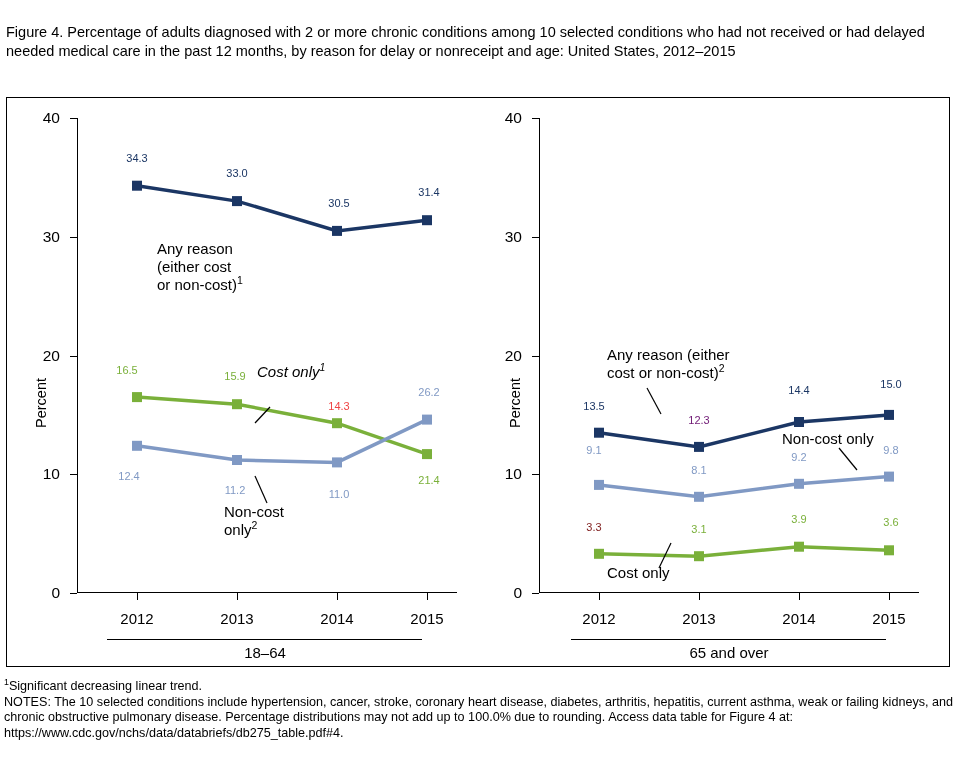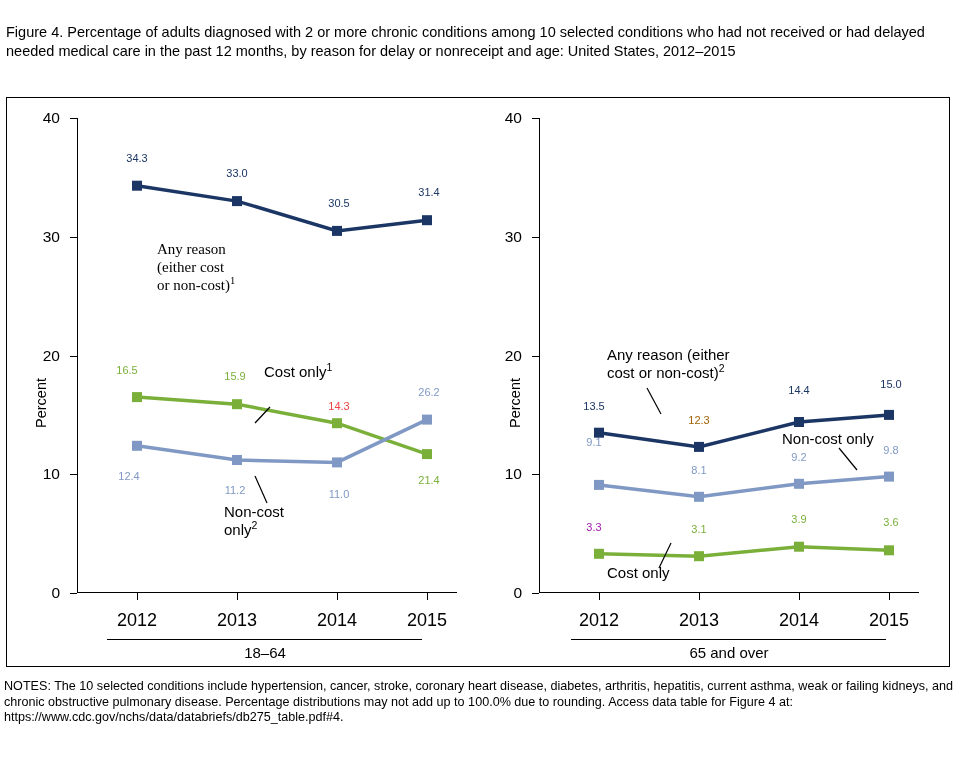--- a/index.html
+++ b/index.html
@@ -90,21 +90,21 @@
     position: absolute;
     bottom: -7px;
     width: 1px;
     height: 7px;
     background: #000;
   }
   .tick-x-label {
     position: absolute;
     top: calc(100% + 10px);
     transform: translateX(-50%);
-    font-size: 18px;
+    font-size: 15px;
     white-space: nowrap;
   }
   .y-axis-title {
     position: absolute;
     font-size: 14.5px;
     transform: rotate(-90deg);
     transform-origin: left top;
     white-space: nowrap;
   }
   #ylab-left { left: 26px; top: 330px; }
@@ -230,27 +230,27 @@
         <div class="pt-label" style="left:50px; top:252px; color:#7ab03a">16.5</div>
         <div class="pt-label" style="left:158px; top:258px; color:#7ab03a">15.9</div>
         <div class="pt-label" style="left:262px; top:288px; color:#ef4444">14.3</div>
         <div class="pt-label" style="left:352px; top:362px; color:#7ab03a">21.4</div>
 
         <div class="pt-label" style="left:52px; top:358px; color:#8099c4">12.4</div>
         <div class="pt-label" style="left:158px; top:372px; color:#8099c4">11.2</div>
         <div class="pt-label" style="left:262px; top:376px; color:#8099c4">11.0</div>
         <div class="pt-label" style="left:352px; top:274px; color:#8099c4">26.2</div>
 
-        <div class="series-label" style="left:80px; top:122px;font-family:Liberation Serif, serif;">
+        <div class="series-label" style="left:80px; top:122px;">
           <span>Any reason</span><br>
           <span>(either cost</span><br>
           <span>or non-cost)</span><sup>1</sup>
         </div>
 
-        <div class="series-label" style="left:187px; top:245px;">
+        <div class="series-label" style="left:180px; top:245px;font-style:italic;">
           <span>Cost only</span><sup>1</sup>
         </div>
 
         <div class="series-label" style="left:147px; top:385px;">
           <span>Non-cost</span><br>
           <span>only</span><sup>2</sup>
         </div>
       </div>
 
       <div class="group-rule" style="left:100px; top:541px; width:315px;"></div>
@@ -312,30 +312,30 @@
           <rect x="155" y="433.2" width="10" height="10" fill="#7ab03a"></rect>
           <rect x="255" y="423.7" width="10" height="10" fill="#7ab03a"></rect>
           <rect x="345" y="427.3" width="10" height="10" fill="#7ab03a"></rect>
 
           <line x1="108" y1="270" x2="122" y2="296" stroke="#000" stroke-width="1.2"></line>
           <line x1="300" y1="330" x2="318" y2="352" stroke="#000" stroke-width="1.2"></line>
           <line x1="120" y1="450" x2="132" y2="425" stroke="#000" stroke-width="1.2"></line>
         </svg>
 
         <div class="pt-label" style="left:55px; top:288px; color:#1b3664">13.5</div>
-        <div class="pt-label" style="left:160px; top:302px; color:#a16207">12.3</div>
+        <div class="pt-label" style="left:160px; top:302px; color:#701a75">12.3</div>
         <div class="pt-label" style="left:260px; top:272px; color:#1b3664">14.4</div>
         <div class="pt-label" style="left:352px; top:266px; color:#1b3664">15.0</div>
 
-        <div class="pt-label" style="left:55px; top:324px; color:#8099c4">9.1</div>
+        <div class="pt-label" style="left:55px; top:332px; color:#8099c4">9.1</div>
         <div class="pt-label" style="left:160px; top:352px; color:#8099c4">8.1</div>
         <div class="pt-label" style="left:260px; top:339px; color:#8099c4">9.2</div>
         <div class="pt-label" style="left:352px; top:332px; color:#8099c4">9.8</div>
 
-        <div class="pt-label" style="left:55px; top:409px; color:#a21caf">3.3</div>
+        <div class="pt-label" style="left:55px; top:409px; color:#7f1d1d">3.3</div>
         <div class="pt-label" style="left:160px; top:411px; color:#7ab03a">3.1</div>
         <div class="pt-label" style="left:260px; top:401px; color:#7ab03a">3.9</div>
         <div class="pt-label" style="left:352px; top:404px; color:#7ab03a">3.6</div>
 
         <div class="series-label" style="left:68px; top:228px;">
           <span>Any reason (either</span><br>
           <span>cost or non-cost)</span><sup>2</sup>
         </div>
 
         <div class="series-label" style="left:243px; top:312px;">Non-cost only</div>
@@ -343,16 +343,17 @@
         <div class="series-label" style="left:68px; top:446px;">Cost only</div>
       </div>
 
       <div class="group-rule" style="left:92px; top:541px; width:315px;"></div>
       <div class="group-label" style="left:250px; top:546px;">65 and over</div>
     </div>
 
   </div>
 
   <div class="footnotes">
+    <div><sup>1</sup><span>Significant decreasing linear trend.</span></div>
     <div>NOTES: The 10 selected conditions include hypertension, cancer, stroke, coronary heart disease, diabetes, arthritis, hepatitis, current asthma, weak or failing kidneys, and chronic obstructive pulmonary disease. Percentage distributions may not add up to 100.0% due to rounding. Access data table for Figure 4 at: https://www.cdc.gov/nchs/data/databriefs/db275_table.pdf#4.</div>
   </div>
 
 </div>
 
 </body></html>

